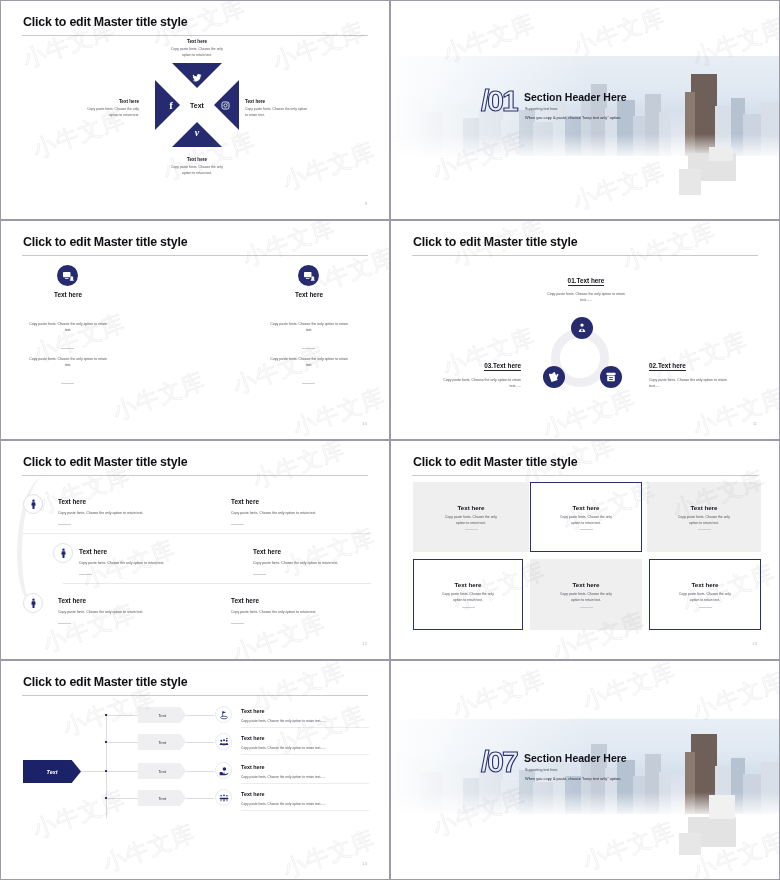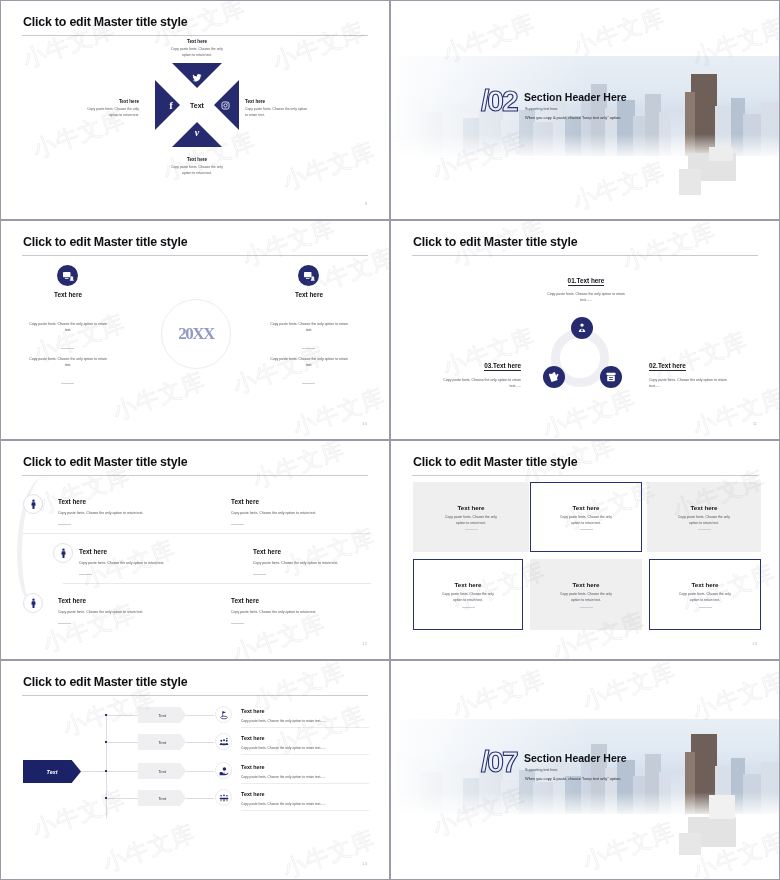--- a/index.html
+++ b/index.html
@@ -327,21 +327,21 @@
         <div class="bldg dark2" style="left:294px;width:10px; height:64px;"></div>
         <div class="bldg lt" style="left:324px;width:18px; height:50px;"></div>
         <div class="bldg blue" style="left:340px;width:14px; height:58px;"></div>
         <div class="bldg lt2" style="left:352px;width:20px; height:42px;"></div>
         <div class="bldg lt" style="left:370px;width:20px; height:54px;"></div>
       </div>
       <div class="haze-left"></div>
       <div class="haze-bottom"></div>
     </div>
 
-    <div class="sec-num">/02</div>
+    <div class="sec-num">/01</div>
     <div class="sec-head">Section Header Here</div>
     <div class="sec-sub1">Supporting text here.</div>
     <div class="sec-sub2">When you copy &amp; paste, choose "keep text only" option.</div>
 
     <div class="grey-sq" style="left:297px;top:152px;width:48px;height:28px;"></div>
     <div class="grey-sq" style="left:318px;top:146px;width:24px;height:14px;background:#ededed;"></div>
     <div class="grey-sq" style="left:288px;top:168px;width:22px;height:26px;background:#e7e7e7;"></div>
 
     <div class="wm">
       <span style="left:50px;top:22px;">小牛文库</span>
@@ -349,23 +349,20 @@
       <span style="left:300px;top:26px;">小牛文库</span>
       <span style="left:40px;top:140px;">小牛文库</span>
       <span style="left:180px;top:170px;">小牛文库</span>
     </div>
   </div>
 
   <div class="slide">
     <div class="title">Click to edit Master title style</div>
     <div class="title-rule"></div>
 
-    <div class="yr-circle" style="top:78px;">
-      <span class="yr-txt">20XX</span>
-    </div>
 
     <div class="circ-ico" style="position:absolute;left:56px;top:44px;width:21px;height:21px;">
       <svg viewBox="0 0 24 24" width="12" height="12" fill="#fff">
           <rect x="2" y="4" width="15" height="10.5" rx="1.4"></rect>
           <rect x="6" y="16" width="7" height="1.6"></rect>
           <circle cx="19.5" cy="15.5" r="3"></circle>
           <path d="M15.5 21.5c0-2.3 1.8-4 4-4s4 1.7 4 4z"></path>
         </svg>
     </div>
     <div style="position:absolute;left:8px;top:70px;width:118px;text-align:center;" class="h3">Text here</div>

